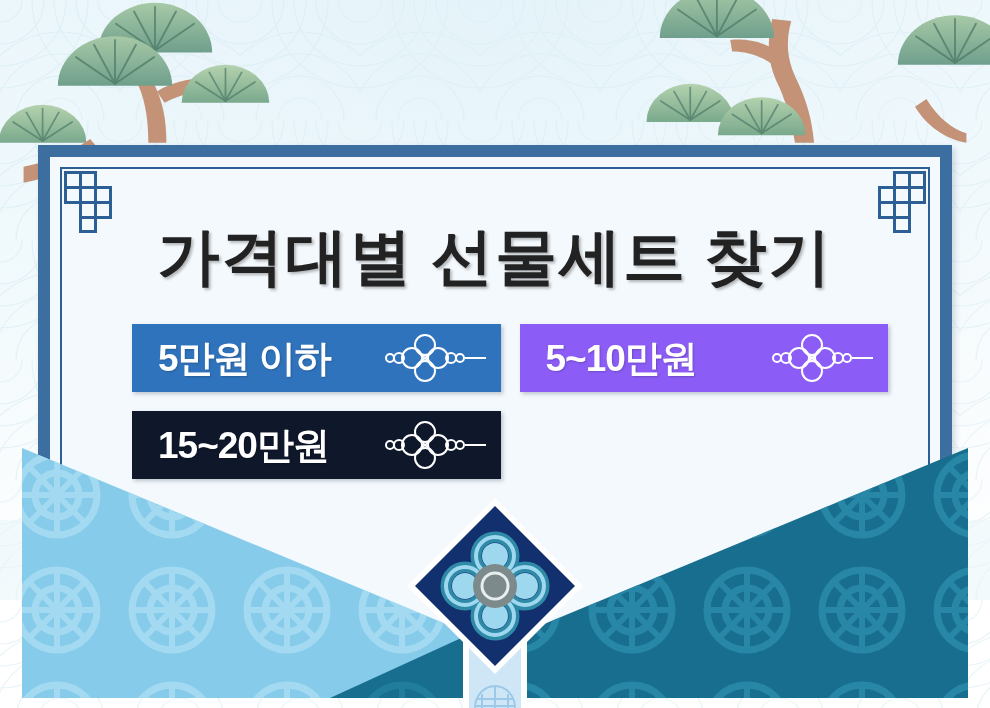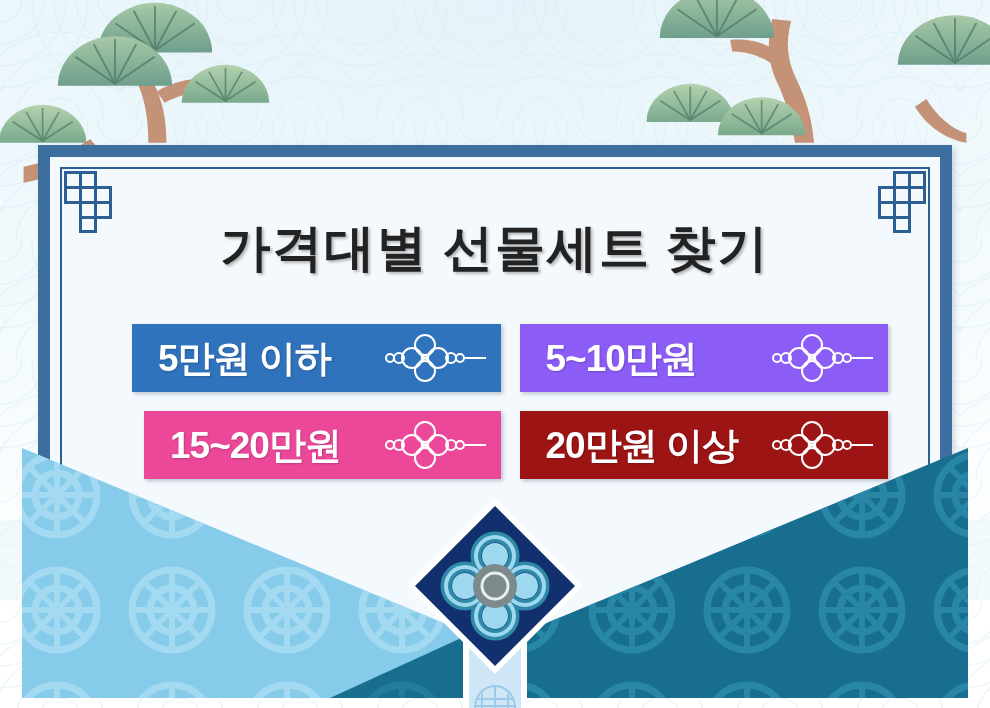--- a/index.html
+++ b/index.html
@@ -43,21 +43,21 @@
   }
   .corner.tl{left:14px;top:14px;}
   .corner.tr{right:14px;top:14px;transform:scaleX(-1);}
 
   
   .title{
     position:absolute;
     left:0;right:0;top:58px;
     text-align:center;
     font-family:"Liberation Serif","DejaVu Serif",serif;
-    font-size:50px;
+    font-size:62px;
     font-weight:700;
     letter-spacing:2px;
     color:#222222;
     text-shadow:2px 2px 3px rgba(0,0,0,.28);
     white-space:nowrap;
   }
 
   
   .btn-grid{
     position:absolute;
@@ -278,57 +278,39 @@
               <circle cx="11" cy="24" r="4"></circle>
             <circle cx="72" cy="24" r="5"></circle>
               <circle cx="81" cy="24" r="4"></circle>
             <line x1="40" y1="19" x2="52" y2="29"></line>
             <line x1="52" y1="19" x2="40" y2="29"></line>
             <line x1="86" y1="24" x2="107" y2="24"></line>
           </g>
         </svg>
       </div>
 
-      <div class="pbtn c2" style="background: #ec4899; margin-left: 12px;">
+      <div class="pbtn c2" style="background: #0f172a;">
         <span class="plabel">15~20만원</span>
         <svg class="knot" width="108" height="48" viewBox="0 0 108 48" aria-hidden="true">
           <g fill="none" stroke="#ffffff" stroke-width="2">
             <circle cx="46" cy="11" r="10"></circle>
               <circle cx="46" cy="37" r="10"></circle>
             <circle cx="33" cy="24" r="10"></circle>
               <circle cx="59" cy="24" r="10"></circle>
             <circle cx="20" cy="24" r="5"></circle>
               <circle cx="11" cy="24" r="4"></circle>
             <circle cx="72" cy="24" r="5"></circle>
               <circle cx="81" cy="24" r="4"></circle>
             <line x1="40" y1="19" x2="52" y2="29"></line>
             <line x1="52" y1="19" x2="40" y2="29"></line>
             <line x1="86" y1="24" x2="107" y2="24"></line>
           </g>
         </svg>
       </div>
 
-      <div class="pbtn c3" style="background: rgb(157, 20, 20);">
-        <span class="plabel">20만원 이상</span>
-        <svg class="knot" width="108" height="48" viewBox="0 0 108 48" aria-hidden="true">
-          <g fill="none" stroke="#ffffff" stroke-width="2">
-            <circle cx="46" cy="11" r="10"></circle>
-              <circle cx="46" cy="37" r="10"></circle>
-            <circle cx="33" cy="24" r="10"></circle>
-              <circle cx="59" cy="24" r="10"></circle>
-            <circle cx="20" cy="24" r="5"></circle>
-              <circle cx="11" cy="24" r="4"></circle>
-            <circle cx="72" cy="24" r="5"></circle>
-              <circle cx="81" cy="24" r="4"></circle>
-            <line x1="40" y1="19" x2="52" y2="29"></line>
-            <line x1="52" y1="19" x2="40" y2="29"></line>
-            <line x1="86" y1="24" x2="107" y2="24"></line>
-          </g>
-        </svg>
-      </div>
 
     </div>
   </div>
 
   <svg class="bottom-art" width="990" height="270" viewBox="0 0 990 270" aria-hidden="true">
     <defs>
       <pattern id="med-l" width="115" height="115" patternUnits="userSpaceOnUse">
         <g fill="none" stroke="#a6dcf2" stroke-width="7" opacity=".9">
           <circle cx="57" cy="57" r="40"></circle>
           <circle cx="57" cy="57" r="22"></circle>

